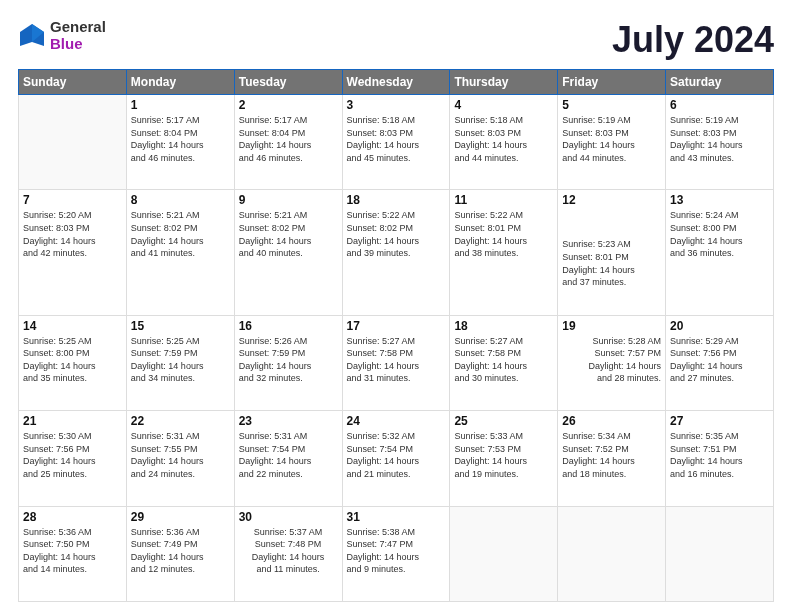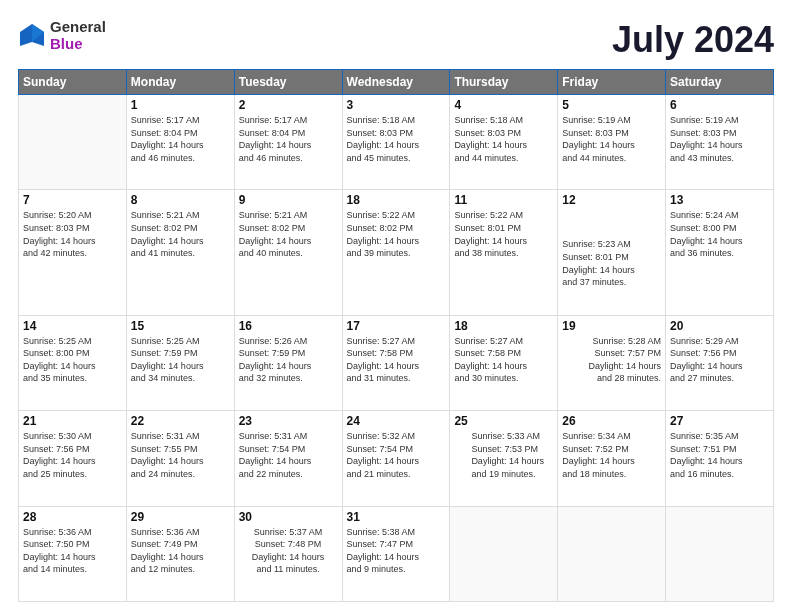--- a/index.html
+++ b/index.html
@@ -307,21 +307,21 @@
           </td>
           <td>
             <span class="day-num">24</span>
             <div class="day-info" style="white-space: pre-line;">Sunrise: 5:32 AM
 Sunset: 7:54 PM
 Daylight: 14 hours
 and 21 minutes.</div>
           </td>
           <td>
             <span class="day-num">25</span>
-            <div class="day-info" style="white-space: pre-line; margin-left: 17px;">Sunrise: 5:33 AM
+            <div class="day-info" style="white-space: pre-line;">Sunrise: 5:33 AM
 Sunset: 7:53 PM
 Daylight: 14 hours
 and 19 minutes.</div>
           </td>
           <td>
             <span class="day-num">26</span>
             <div class="day-info" style="white-space: pre-line;">Sunrise: 5:34 AM
 Sunset: 7:52 PM
 Daylight: 14 hours
 and 18 minutes.</div>

